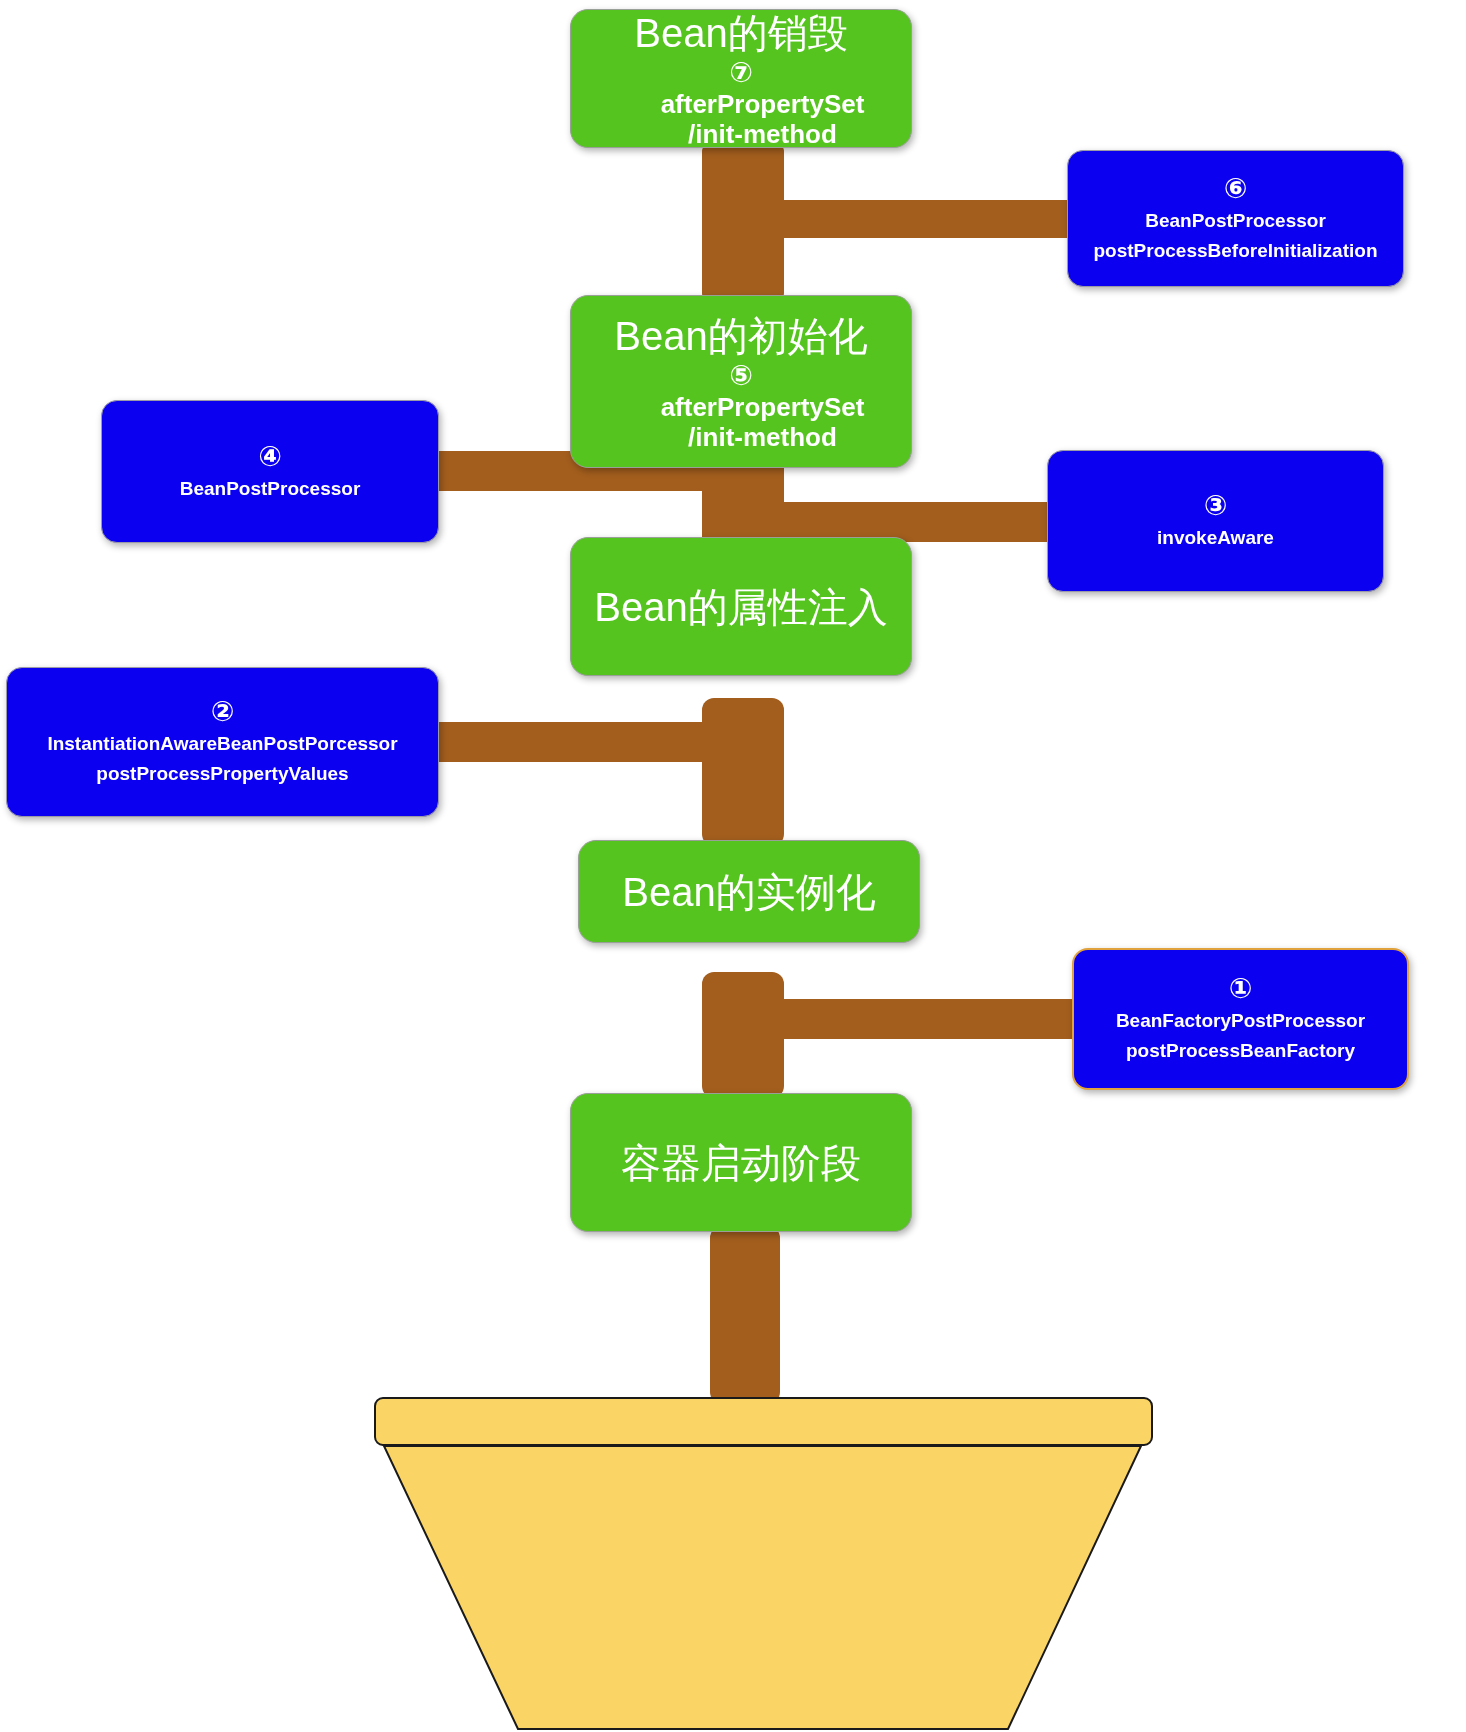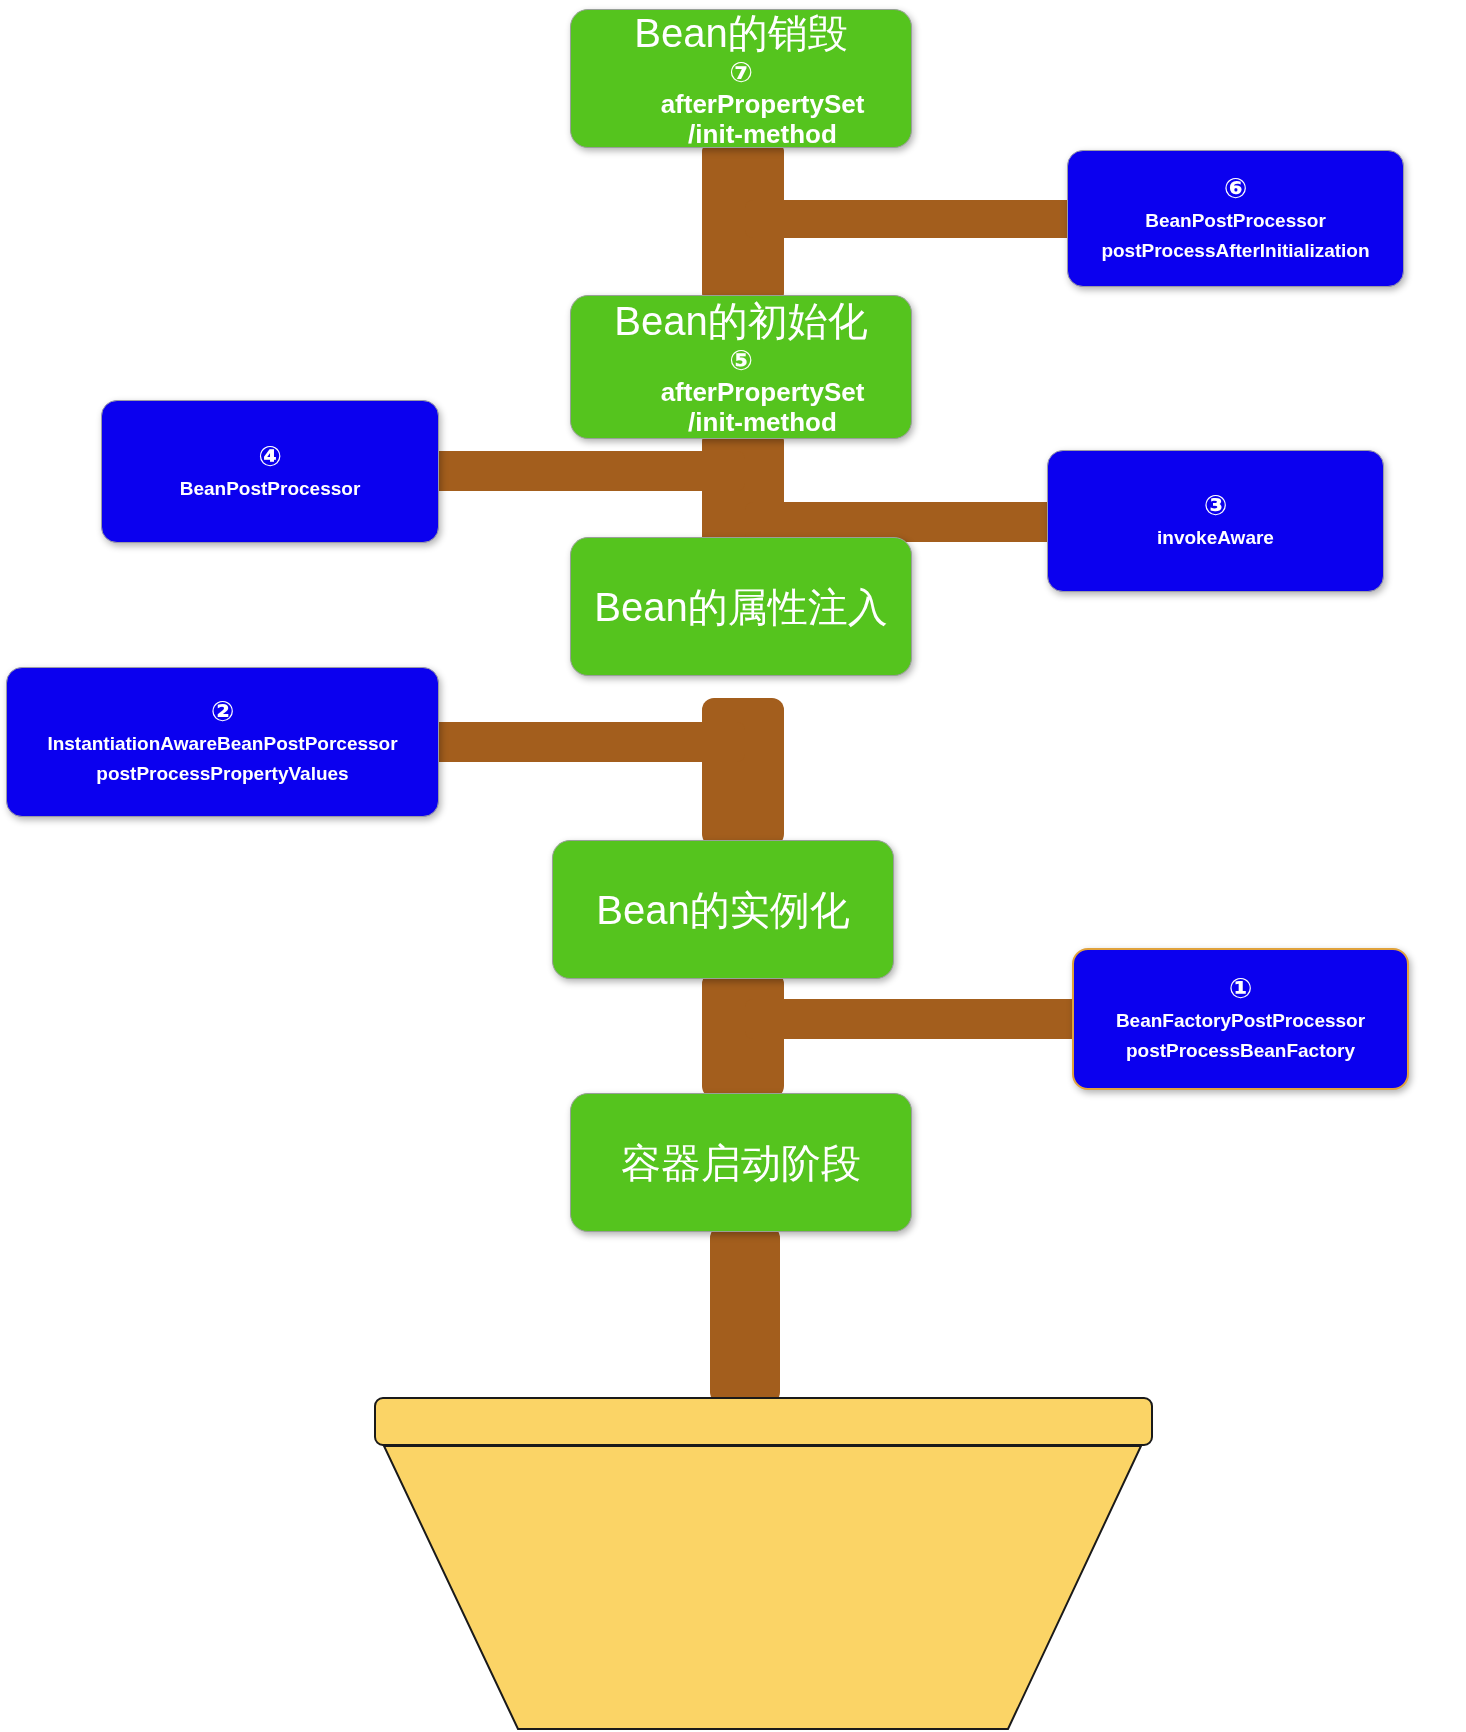--- a/index.html
+++ b/index.html
@@ -79,43 +79,43 @@
     <rect x="5" y="3" width="777" height="47" rx="8" fill="#FBD466" stroke="#1a1a1a" stroke-width="2"></rect>
   </svg>
 
   <div class="stage" style="left:570px;top:9px;width:342px;height:139px">
     <div class="stage-title">Bean的销毁</div>
     <div class="stage-badge">⑦</div>
     <div class="stage-sub">afterPropertySet</div>
     <div class="stage-sub">/init-method</div>
   </div>
 
-  <div class="stage" style="left:570px;top:295px;width:342px;height:144px">
+  <div class="stage" style="left:570px;top:295px;width:342px;height:173px">
     <div class="stage-title">Bean的初始化</div>
     <div class="stage-badge">⑤</div>
     <div class="stage-sub">afterPropertySet</div>
     <div class="stage-sub">/init-method</div>
   </div>
 
   <div class="stage" style="left:570px;top:537px;width:342px;height:139px">
     <div class="stage-title">Bean的属性注入</div>
   </div>
 
-  <div class="stage" style="left:552px;top:840px;width:342px;height:139px">
+  <div class="stage" style="left:578px;top:840px;width:342px;height:103px">
     <div class="stage-title">Bean的实例化</div>
   </div>
 
   <div class="stage" style="left:570px;top:1093px;width:342px;height:139px">
     <div class="stage-title">容器启动阶段</div>
   </div>
 
   <div class="hook" style="left:1067px;top:150px;width:337px;height:137px">
     <div class="hook-badge">⑥</div>
     <div class="hook-line">BeanPostProcessor</div>
-    <div class="hook-line">postProcessAfterInitialization</div>
+    <div class="hook-line">postProcessBeforeInitialization</div>
   </div>
 
   <div class="hook" style="left:101px;top:400px;width:338px;height:143px">
     <div class="hook-badge">④</div>
     <div class="hook-line">BeanPostProcessor</div>
   </div>
 
   <div class="hook" style="left:1047px;top:450px;width:337px;height:142px">
     <div class="hook-badge">③</div>
     <div class="hook-line">invokeAware</div>

